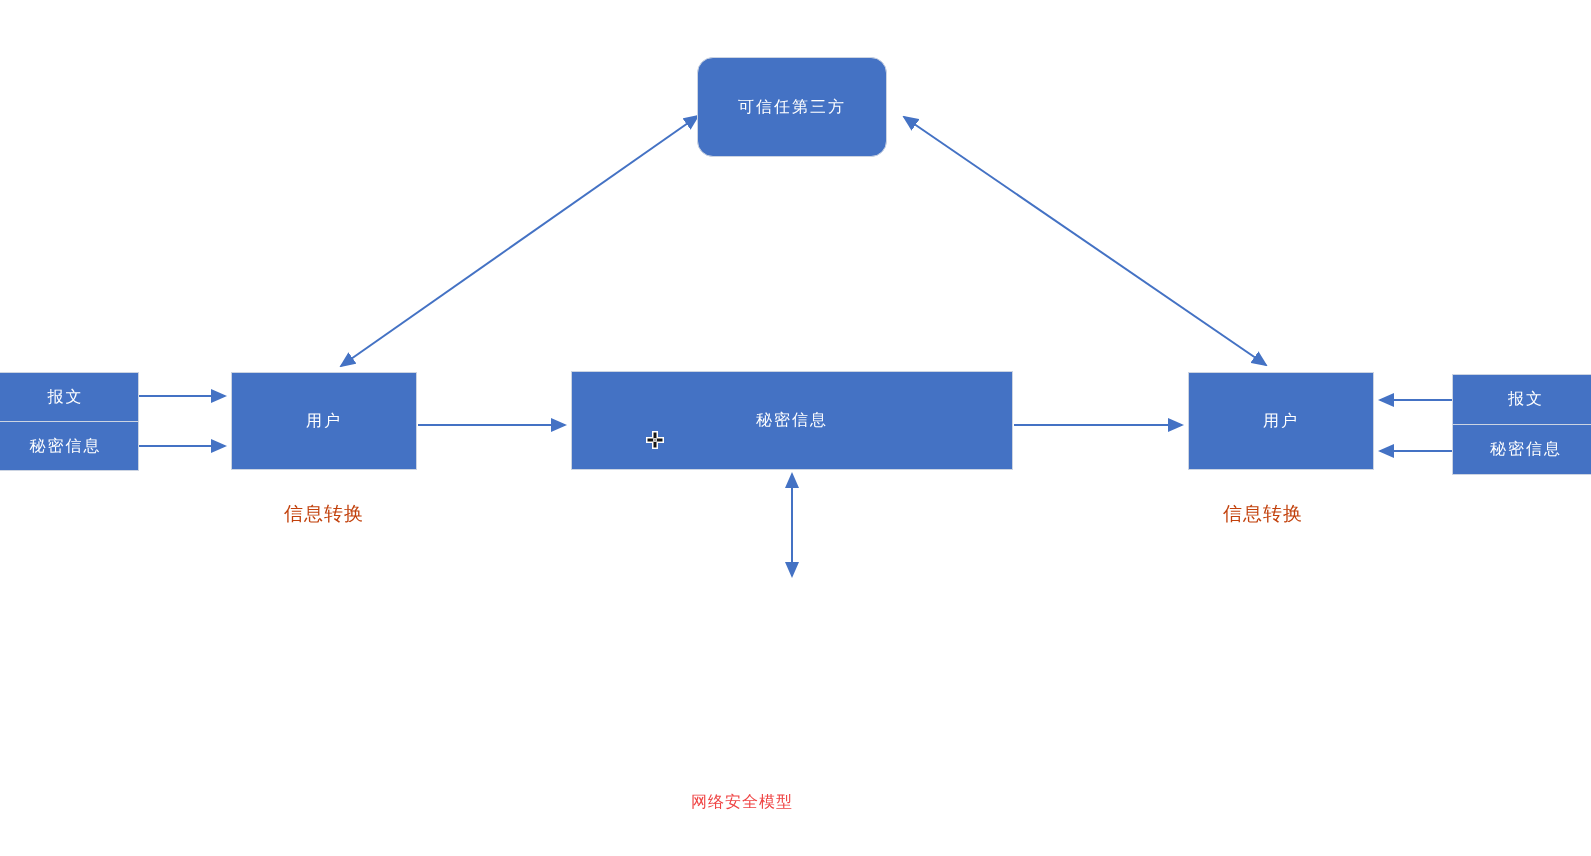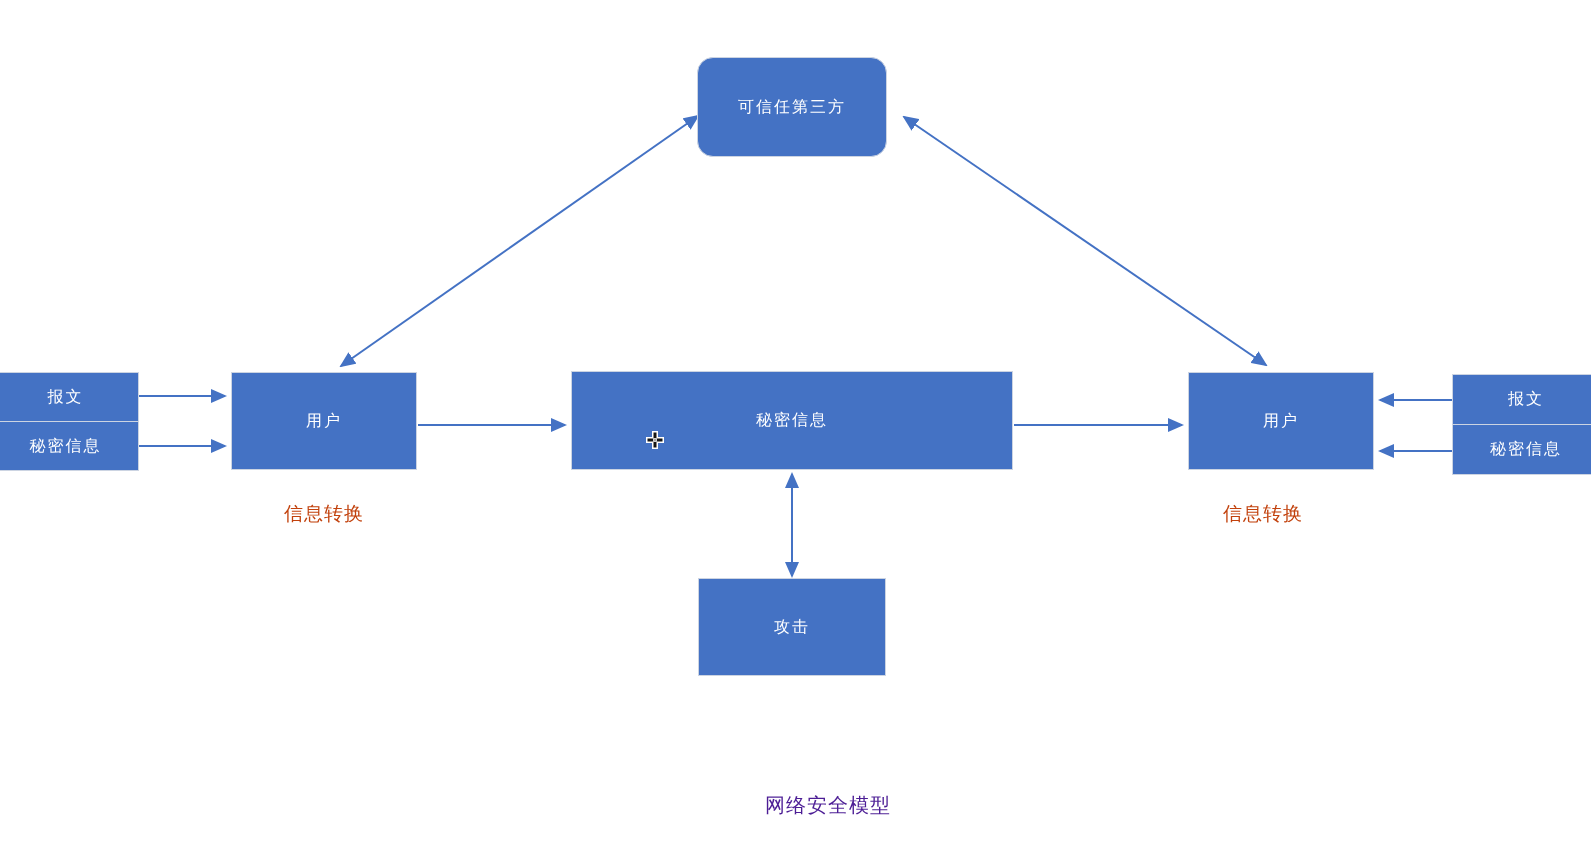--- a/index.html
+++ b/index.html
@@ -18,22 +18,22 @@
     display:flex; align-items:center; justify-content:center;
     font-size:16px; letter-spacing:2px;
     cursor:default;
   }
   .node.small { font-size:16px; }
   .flabel {
     position:absolute; color:#c2410c; font-size:19px;
     text-align:center; letter-spacing:1px;
   }
   .title {
-    position:absolute; color:#4c1d95; font-size:20px;
-    text-align:right; letter-spacing:1px;
+    position:absolute; color:#ef4444; font-size:16px;
+    text-align:left; letter-spacing:1px;
   }
   .cursor-icon { position:absolute; left:645px; top:430px; width:20px; height:20px; }
 </style>
 </head>
 <body>
 
 <div class="canvas">
 
   <svg class="arrows" viewBox="0 0 1591 856" xmlns="http://www.w3.org/2000/svg">
     <defs>
@@ -70,21 +70,20 @@
   <div class="node" style="left:231px; top:372px; width:186px; height:98px;">用户</div>
 
   <div class="node" style="left:571px; top:371px; width:442px; height:99px;">秘密信息</div>
 
   <div class="node" style="left:1188px; top:372px; width:186px; height:98px;">用户</div>
 
   <div class="node small" style="left:1452px; top:374px; width:148px; height:51px;">报文</div>
 
   <div class="node small" style="left:1452px; top:424px; width:148px; height:51px;">秘密信息</div>
 
-  <div class="node" style="left:698px; top:578px; width:188px; height:98px;">攻击</div>
 
   <div class="flabel" style="left:231px; top:501px; width:186px;">信息转换</div>
 
   <div class="flabel" style="left:1170px; top:501px; width:186px;">信息转换</div>
 
   <div class="title" style="left:691px; top:792px; width:200px;">网络安全模型</div>
 
   <svg class="cursor-icon" viewBox="0 0 20 20">
     <rect x="7" y="1" width="6" height="18" fill="#ffffff"></rect>
     <rect x="1" y="7" width="18" height="6" fill="#ffffff"></rect>

